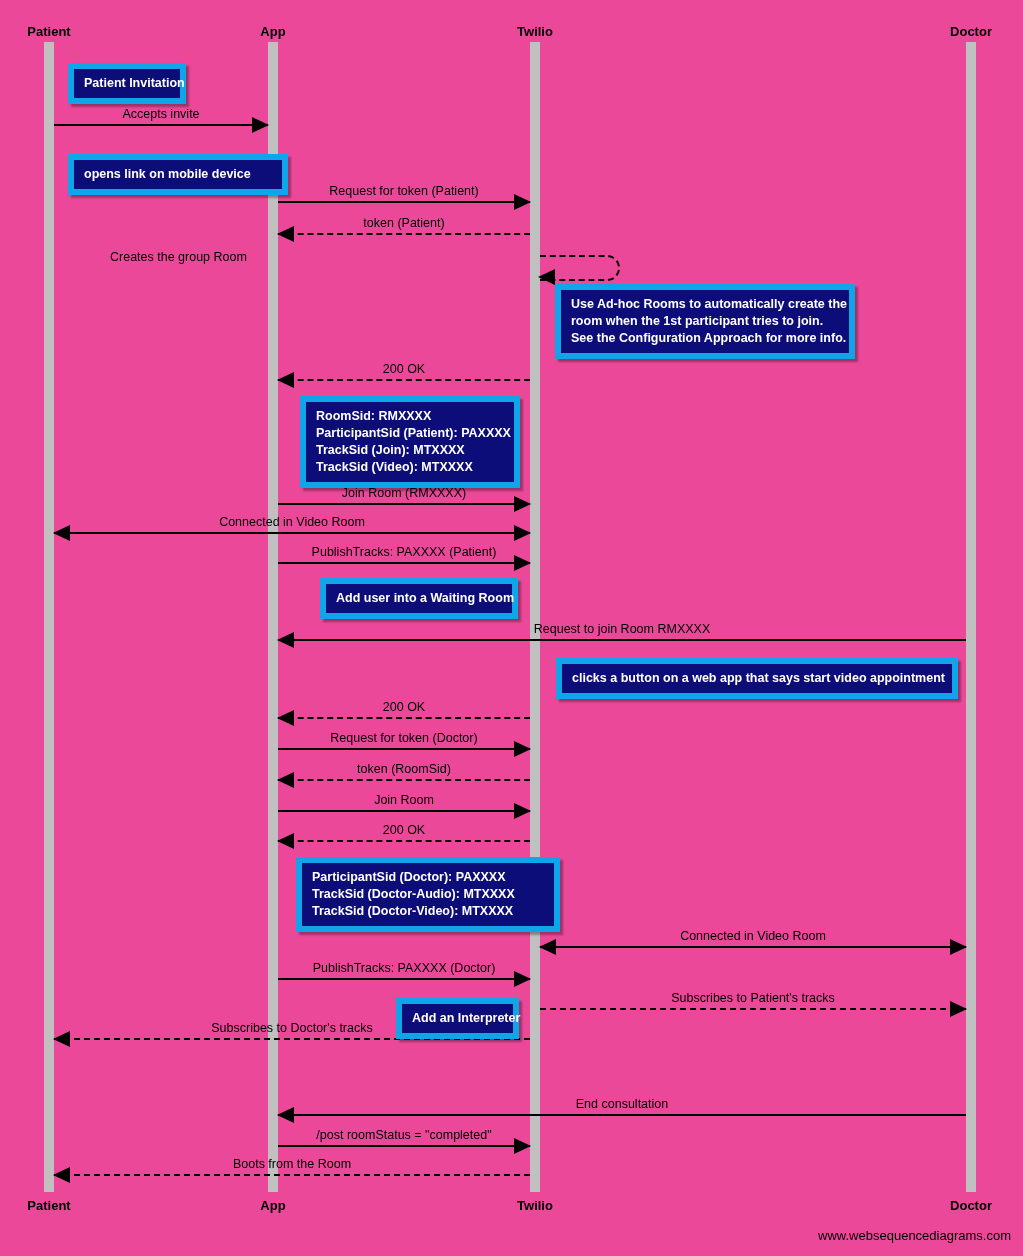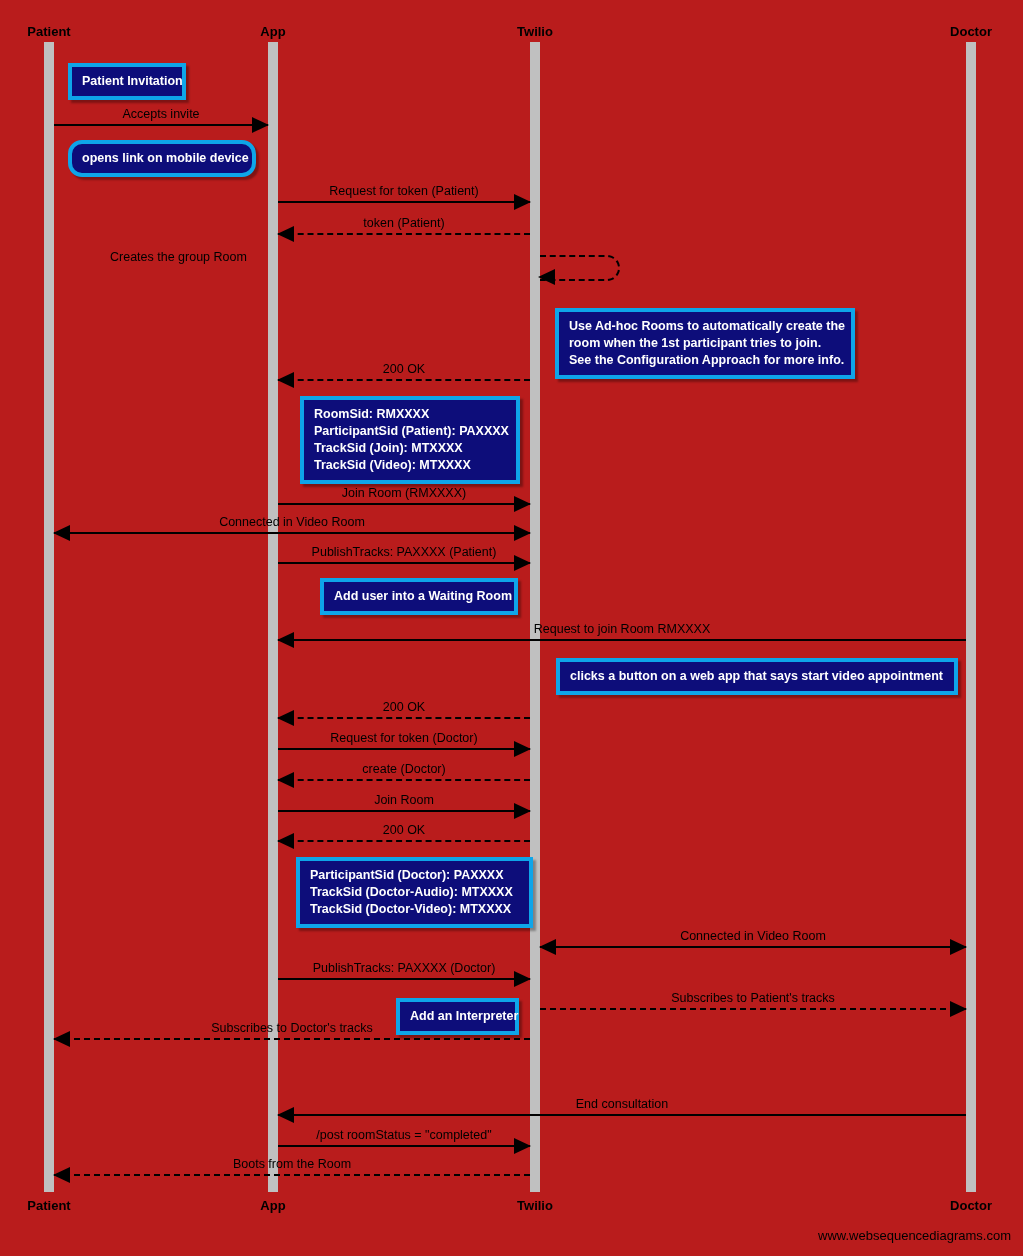--- a/index.html
+++ b/index.html
@@ -9,21 +9,21 @@
     background: #ffffff;
   }
   body {
     font-family: "Liberation Sans", sans-serif;
     color: #000000;
   }
   #diagram {
     position: relative;
     width: 1023px;
     height: 1256px;
-    background: #b91c1c;
+    background: #ec4899;
     overflow: hidden;
   }
 
   
   .lifeline {
     position: absolute;
     width: 10px;
     background: #c0c0c0;
   }
 
@@ -112,21 +112,21 @@
 
   
   .note {
     position: absolute;
     background: #0d0d7a;
     color: #ffffff;
     font-weight: bold;
     font-size: 12.5px;
     line-height: 17px;
     padding: 6px 10px;
-    border: 4px solid #0ea5e9;
+    border: 6px solid #0ea5e9;
     box-shadow: 3px 3px 2px rgba(0,0,0,0.32);
     white-space: pre;
     box-sizing: border-box;
   }
 
   
   .footer {
     position: absolute;
     font-size: 13px;
     color: #000000;
@@ -201,21 +201,21 @@
       <div class="label">200 OK</div>
     </div>
     <div class="msg" style="left: 278px; top: 748px; width: 252px;">
       <div class="line"></div>
       <div class="arrow-r"></div>
       <div class="label">Request for token (Doctor)</div>
     </div>
     <div class="msg dashed" style="left: 278px; top: 779px; width: 252px;">
       <div class="line"></div>
       <div class="arrow-l"></div>
-      <div class="label">create (Doctor)</div>
+      <div class="label">token (RoomSid)</div>
     </div>
     <div class="msg" style="left: 278px; top: 810px; width: 252px;">
       <div class="line"></div>
       <div class="arrow-r"></div>
       <div class="label">Join Room</div>
     </div>
     <div class="msg dashed" style="left: 278px; top: 840px; width: 252px;">
       <div class="line"></div>
       <div class="arrow-l"></div>
       <div class="label">200 OK</div>
@@ -250,28 +250,28 @@
       <div class="line"></div>
       <div class="arrow-r"></div>
       <div class="label">/post roomStatus = "completed"</div>
     </div>
     <div class="msg dashed" style="left: 54px; top: 1174px; width: 476px;">
       <div class="line"></div>
       <div class="arrow-l"></div>
       <div class="label">Boots from the Room</div>
     </div>
     <div class="note" style="left: 68px; top: 63px; width: 118px; min-height: 31px;">Patient Invitation</div>
-    <div class="note" style="left: 68px; top: 140px; width: 188px; min-height: 31px; border-radius: 14px;">opens link on mobile device</div>
-    <div class="note" style="left: 555px; top: 284px; width: 300px; min-height: 68px; margin-top: 24px;">Use Ad-hoc Rooms to automatically create the
+    <div class="note" style="left: 68px; top: 154px; width: 220px; min-height: 31px;">opens link on mobile device</div>
+    <div class="note" style="left: 555px; top: 284px; width: 300px; min-height: 68px;">Use Ad-hoc Rooms to automatically create the
 room when the 1st participant tries to join.
 See the Configuration Approach for more info.</div>
     <div class="note" style="left: 300px; top: 396px; width: 220px; min-height: 85px;">RoomSid: RMXXXX
 ParticipantSid (Patient): PAXXXX
 TrackSid (Join): MTXXXX
 TrackSid (Video): MTXXXX</div>
     <div class="note" style="left: 556px; top: 658px; width: 402px; min-height: 31px;">clicks a button on a web app that says start video appointment</div>
     <div class="note" style="left: 320px; top: 578px; width: 198px; min-height: 31px;">Add user into a Waiting Room</div>
-    <div class="note" style="left: 296px; top: 857px; width: 237px; min-height: 68px;">ParticipantSid (Doctor): PAXXXX
+    <div class="note" style="left: 296px; top: 857px; width: 264px; min-height: 68px;">ParticipantSid (Doctor): PAXXXX
 TrackSid (Doctor-Audio): MTXXXX
 TrackSid (Doctor-Video): MTXXXX</div>
     <div class="note" style="left: 396px; top: 998px; width: 123px; min-height: 31px;">Add an Interpreter</div>
     <div class="footer" style="right: 12px; top: 1228px;">www.websequencediagrams.com</div>
   </div>
 
 </body></html>

